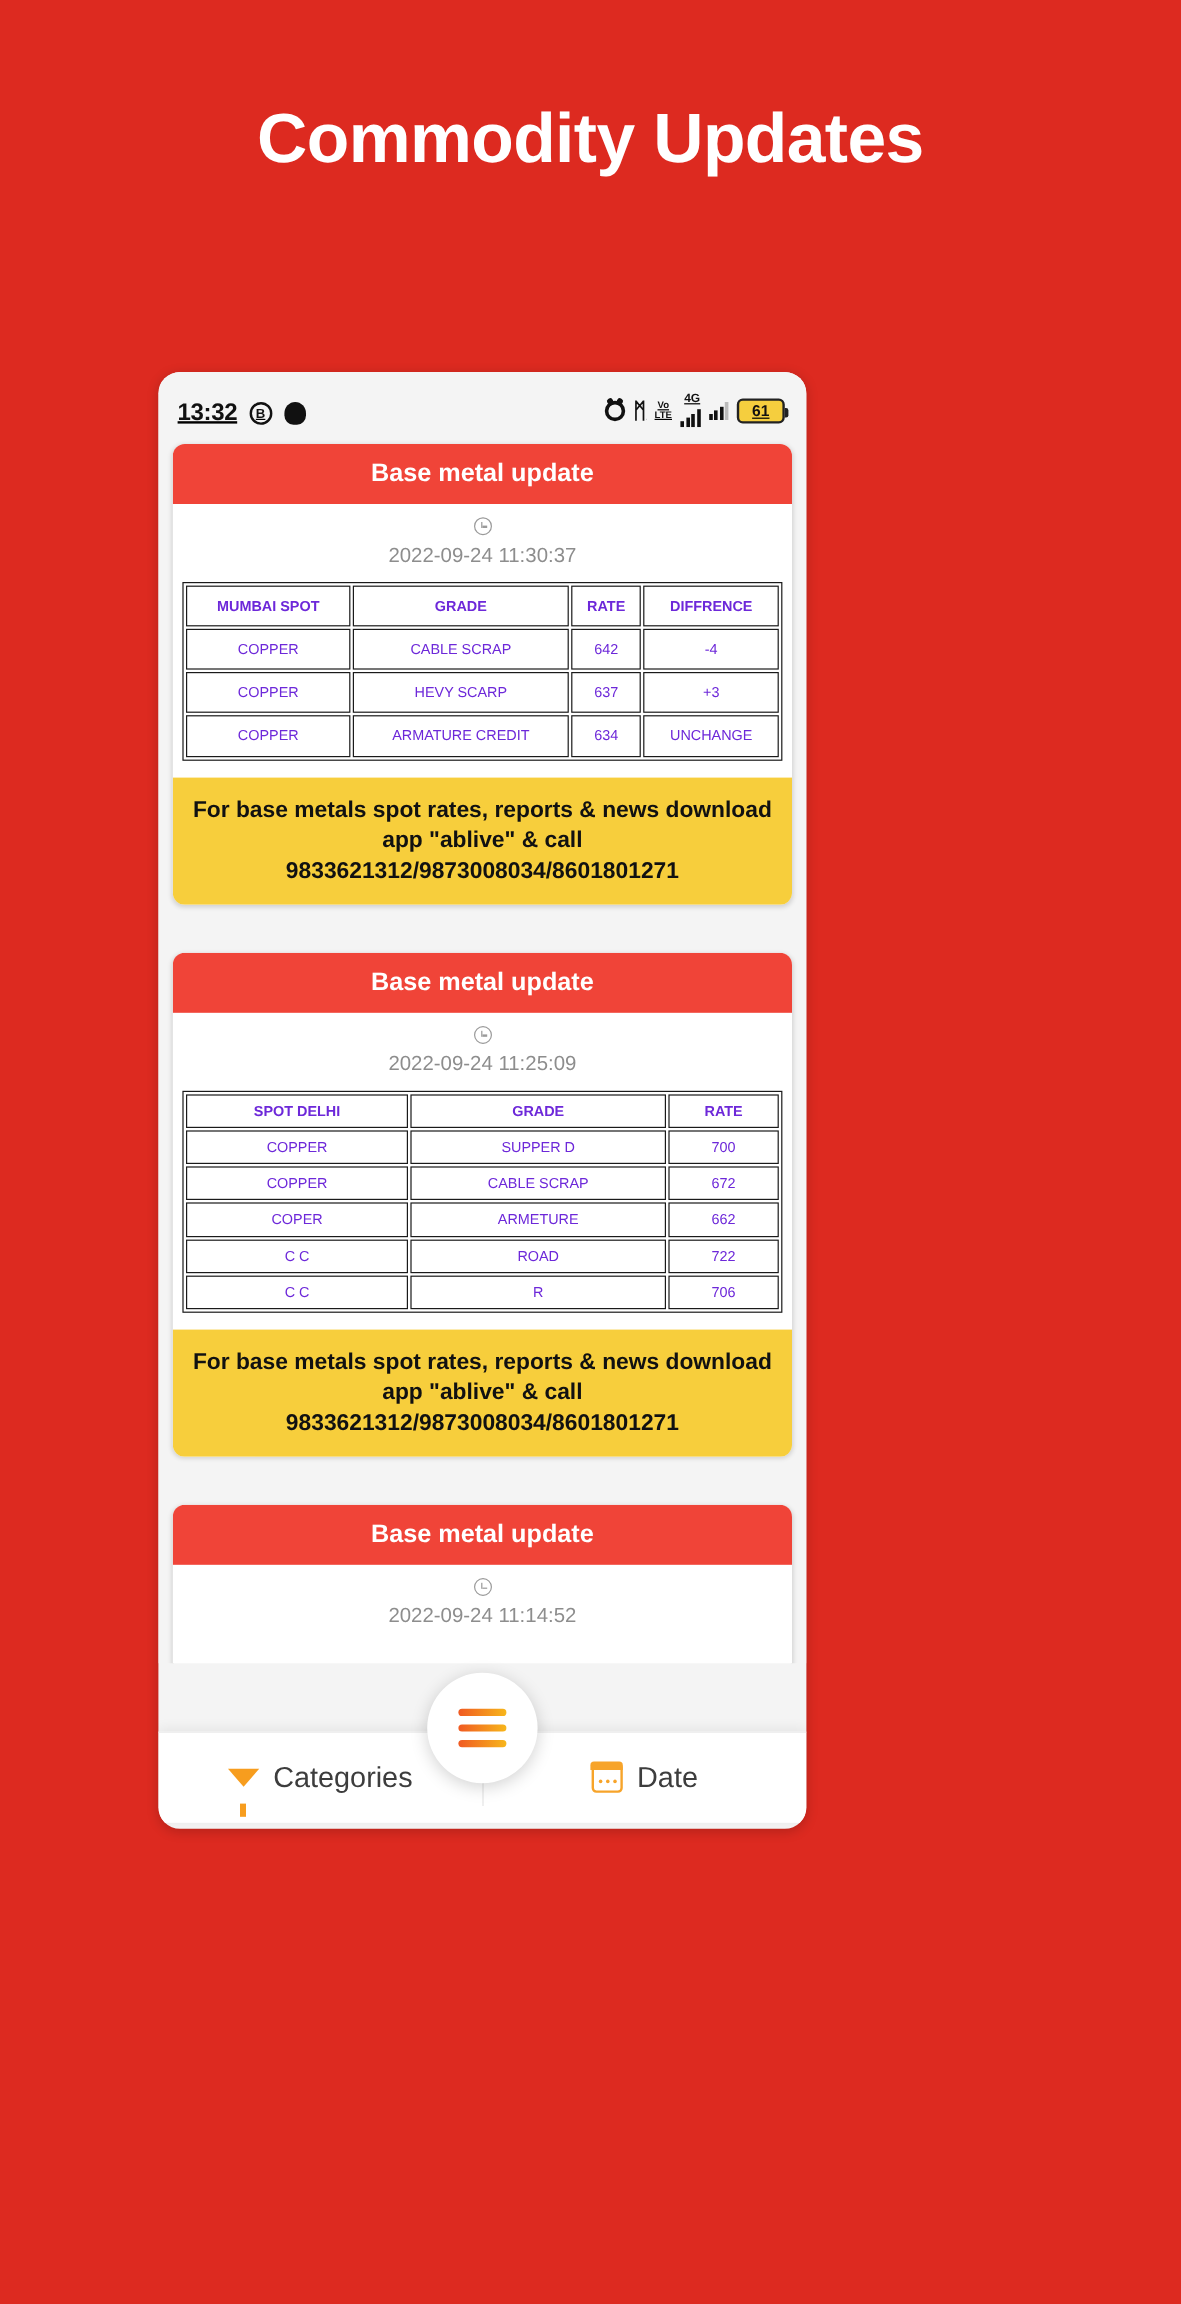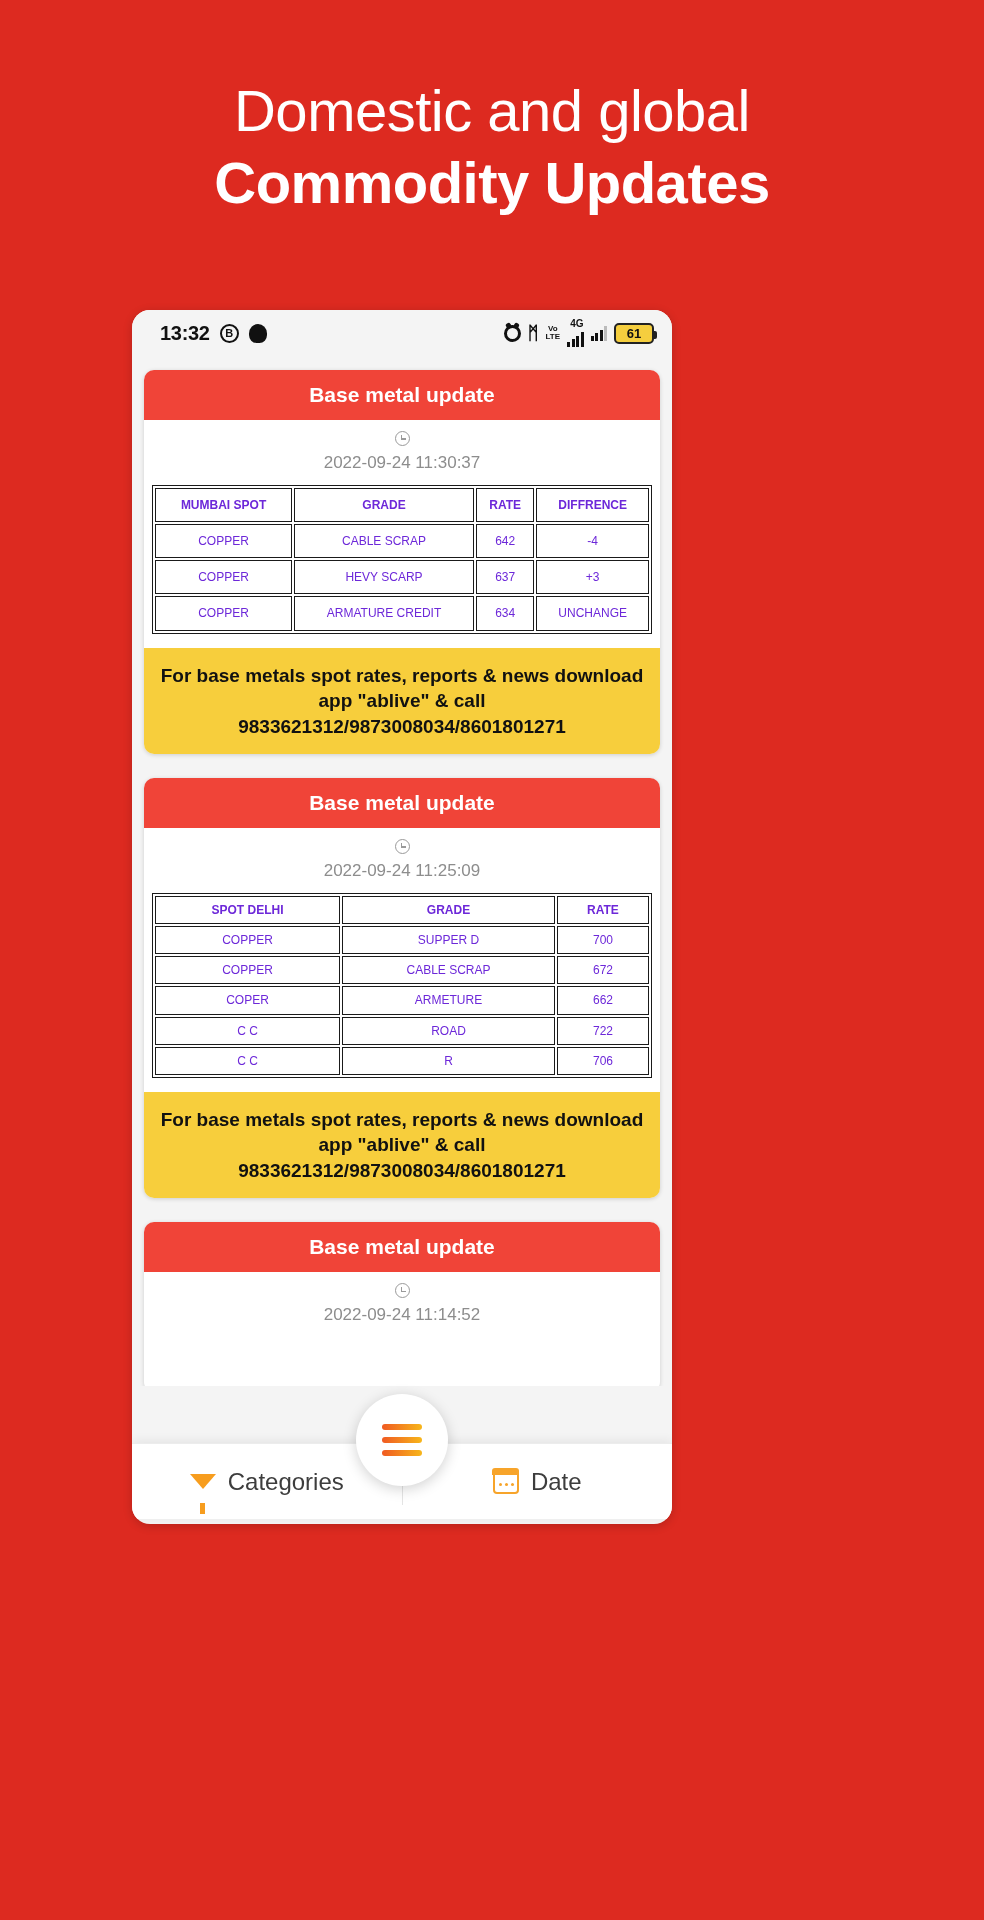--- a/index.html
+++ b/index.html
@@ -43,22 +43,23 @@
     border-radius: 18px;
     overflow: hidden;
     box-shadow: 0 2px 10px rgba(0,0,0,0.18);
   }
 
   
   .statusbar {
     height: 46px;
     background: #f4f4f4;
     display: flex;
-    align-items: center;
-    padding: 0 18px 0 28px;
+    align-items: flex-end;
+    padding: 0 18px 0 16px;
+    text-decoration: underline;
   }
   .sb-left { display: flex; align-items: center; gap: 10px; }
   .sb-time { font-size: 20px; font-weight: bold; color: #111; letter-spacing: -0.3px; }
   .sb-right { margin-left: auto; display: flex; align-items: center; gap: 7px; }
   .icon-b {
     width: 19px; height: 19px; border-radius: 50%;
     border: 2px solid #111; color: #111;
     font-size: 11px; font-weight: bold;
     display: flex; align-items: center; justify-content: center;
   }
@@ -144,21 +145,21 @@
     height: 1030px;
     background: #f4f4f4;
     padding: 14px 12px 0 12px;
     overflow: hidden;
     position: relative;
   }
   .card {
     background: #ffffff;
     border-radius: 10px;
     overflow: hidden;
-    margin-bottom: 24px;
+    margin-bottom: 40px;
     box-shadow: 0 1px 4px rgba(0,0,0,0.16);
   }
   .card-head {
     background: #F04438;
     color: #fff;
     text-align: center;
     font-size: 21px;
     font-weight: bold;
     padding: 13px 0;
   }
@@ -268,21 +269,20 @@
   }
   .fab i {
     display: block; width: 40px; height: 6px; border-radius: 3px;
     background: linear-gradient(90deg, #F05A22, #F7B61B);
   }
 </style>
 </head>
 <body>
 
 <div class="promo">
-  <div class="promo-line1">Domestic and global</div>
   <div class="promo-line2">Commodity Updates</div>
 </div>
 
 <div class="phone">
 
   <div class="statusbar">
     <div class="sb-left">
       <span class="sb-time">13:32</span>
       <span class="icon-b">B</span>
       <span class="icon-ghost"></span>

